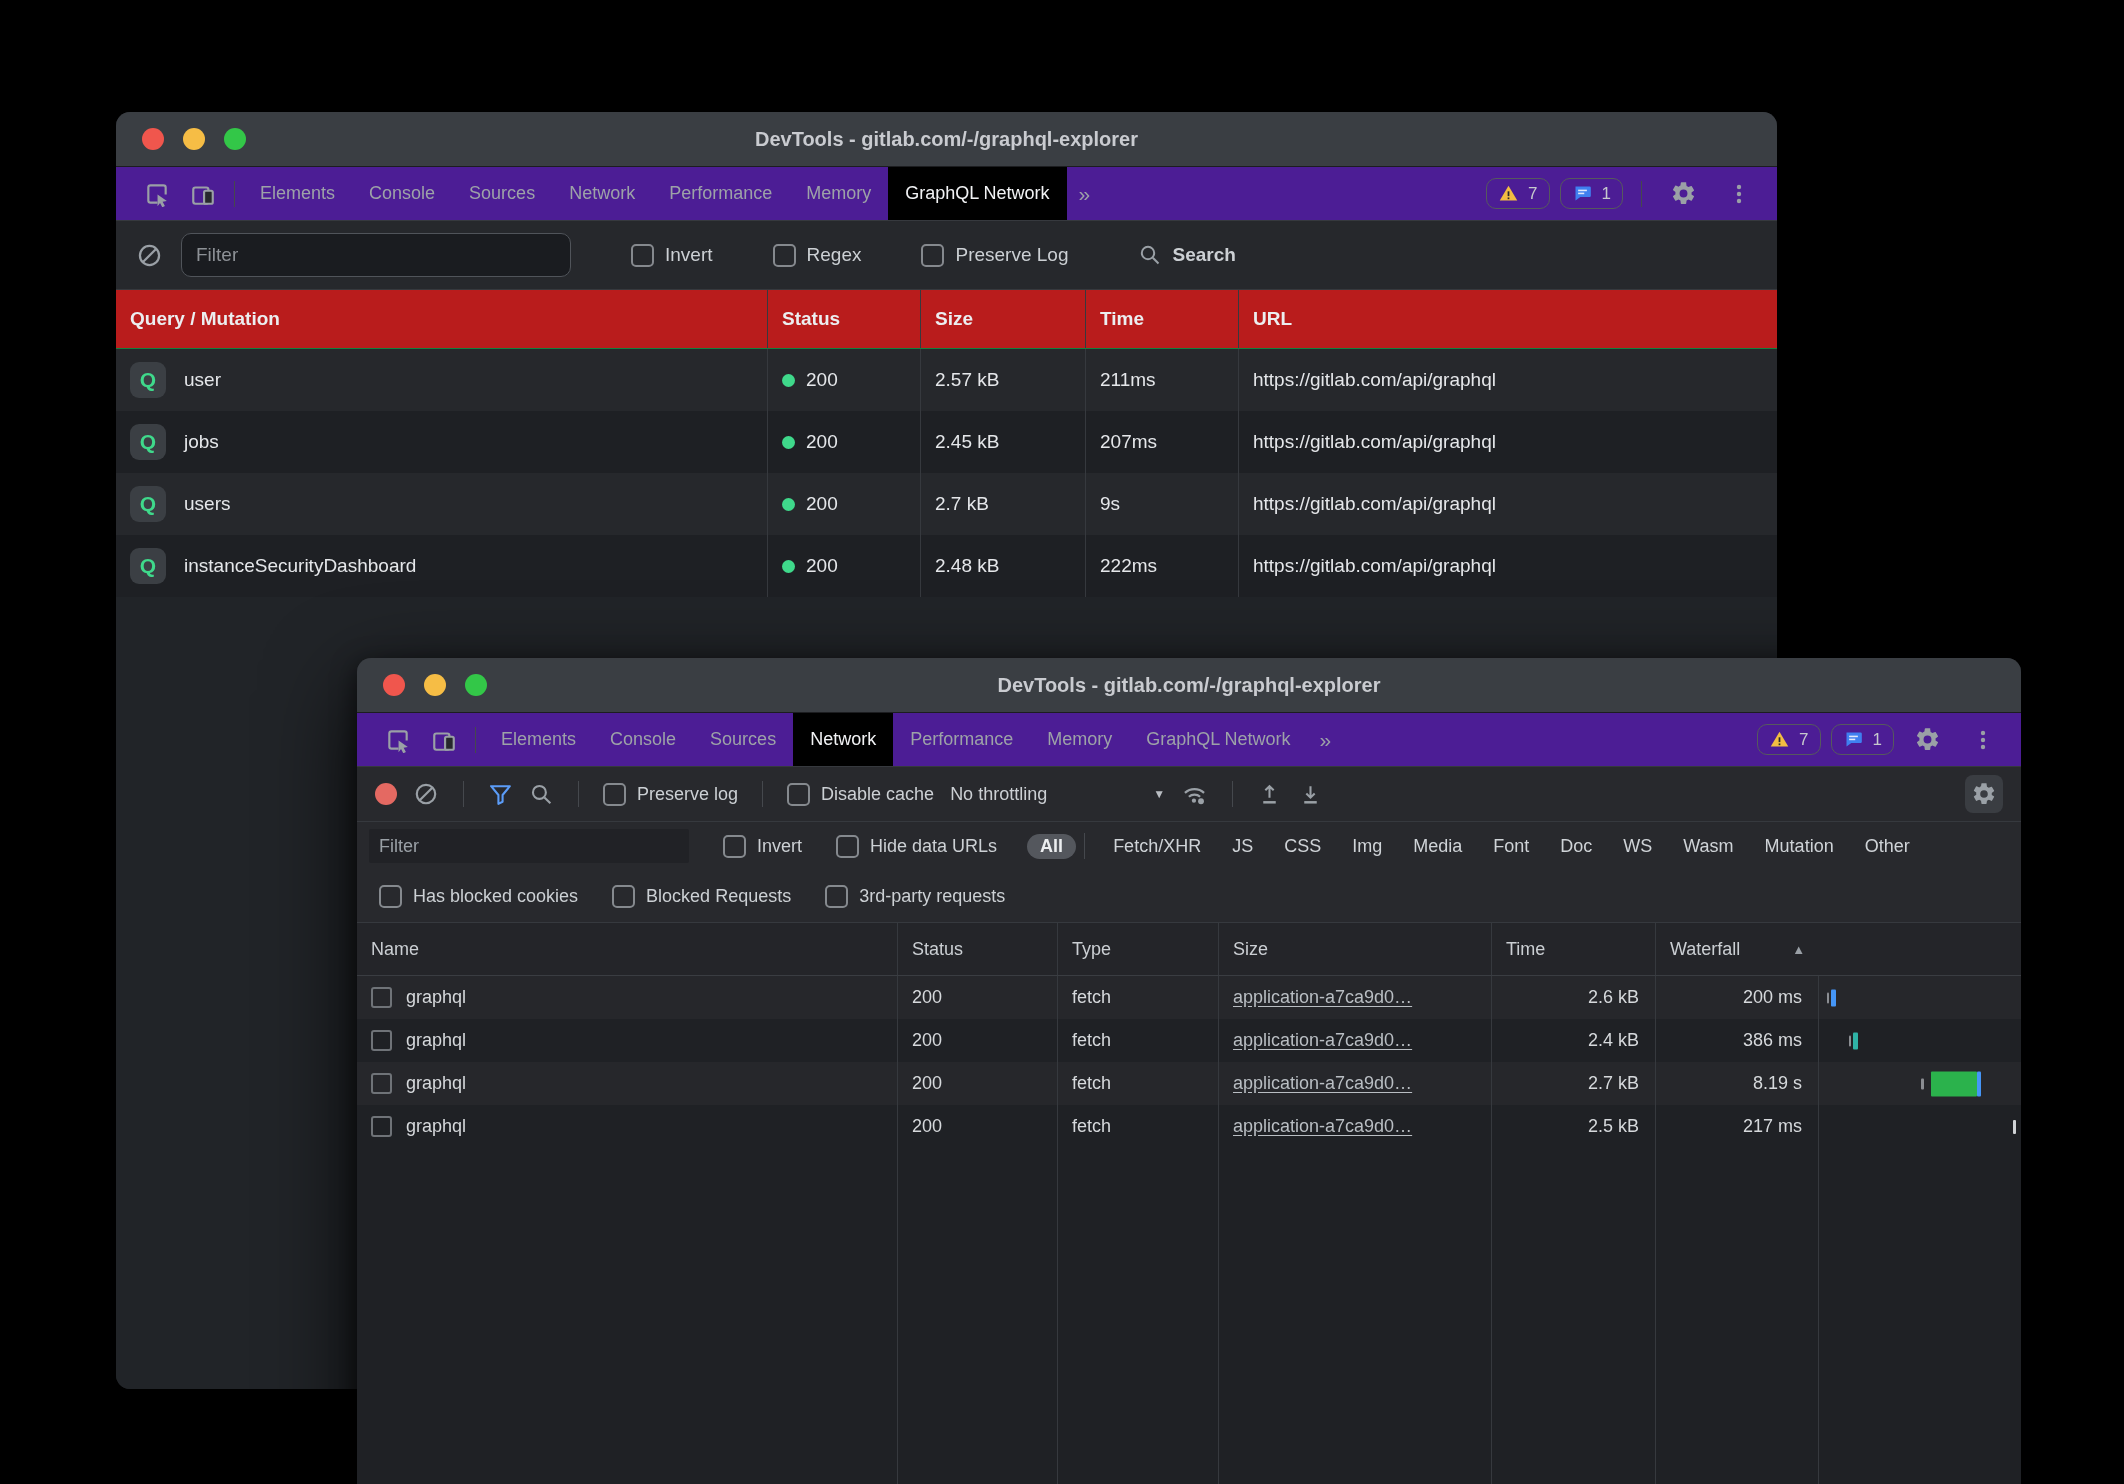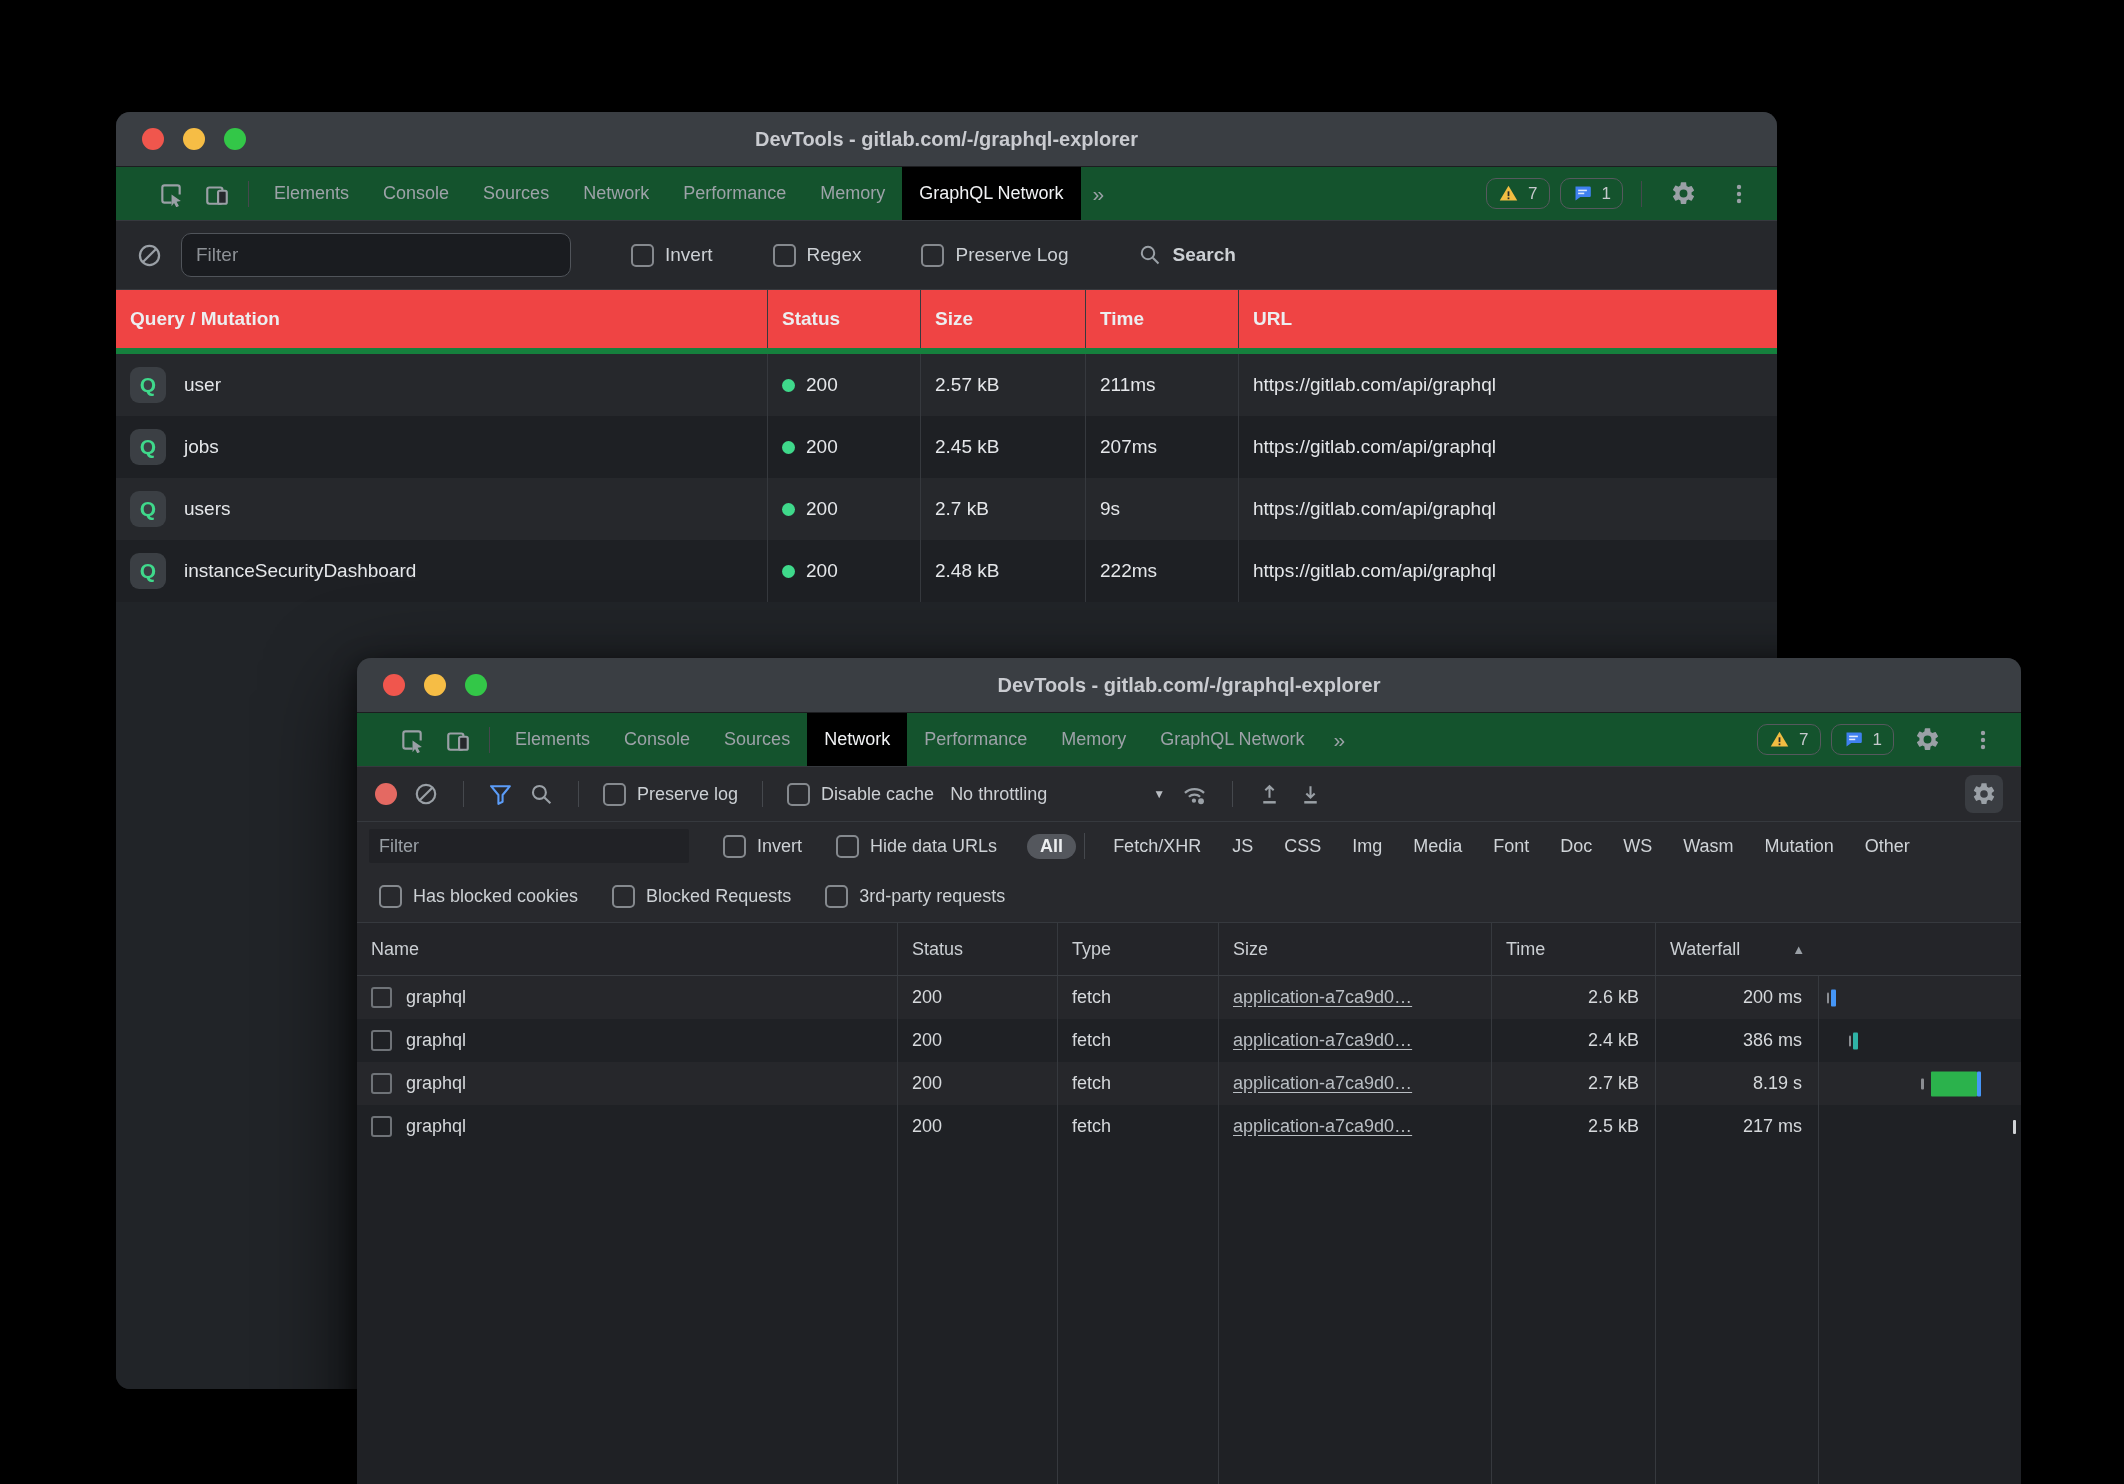--- a/index.html
+++ b/index.html
@@ -24,22 +24,22 @@
   }
   .title{font-size:20px;font-weight:700;color:#c9cbd0;}
   .traffic{position:absolute;left:26px;top:0;height:100%;display:flex;align-items:center;gap:19px;}
   .light{width:22px;height:22px;border-radius:50%;}
   .light.red{background:#f0564d;}
   .light.yellow{background:#f6bd45;}
   .light.green{background:#33c748;}
 
   
   .tabbar{
-    flex:0 0 53px;background:#14532d;display:flex;align-items:stretch;
-    border-bottom:1px solid #36393e;padding-left:32px;color:#9aa0a6;
+    flex:0 0 53px;background:#4c1d95;display:flex;align-items:stretch;
+    border-bottom:1px solid #36393e;padding-left:18px;color:#9aa0a6;
   }
   .tab{display:flex;align-items:center;padding:0 17px;font-size:18px;color:#9da2a8;cursor:default;white-space:nowrap;}
   .tab.sel{background:#000;color:#f2f3f5;}
   .tabbar .iconbtn{display:flex;align-items:center;padding:0 10px;}
   .vsep{width:1px;background:#45484d;align-self:center;height:26px;margin:0 8px;flex:0 0 1px;}
   .chev{display:flex;align-items:center;font-size:21px;color:#9da2a8;padding:0 12px;}
   .tab-right{margin-left:auto;display:flex;align-items:center;gap:10px;padding-right:16px;}
   .badge{display:flex;align-items:center;gap:9px;border:1px solid #56595e;border-radius:10px;padding:4px 11px;}
   .badge .cnt{font-size:17px;color:#c6c9cd;}
   svg.ic{display:block;}
@@ -56,21 +56,21 @@
     font-family:"Liberation Sans","DejaVu Sans",sans-serif;
   }
   .filter-input::placeholder{color:#8d9196;}
   .cb{width:19px;height:19px;border:2px solid #85898e;border-radius:5px;background:transparent;flex:0 0 19px;}
   .cbgroup{display:flex;align-items:center;gap:11px;font-size:19px;color:#ccd0d4;white-space:nowrap;justify-content:flex-end;}
   .bw-toolbar .cbgroup{margin-left:60px;}
   .searchgroup{margin-left:70px;display:flex;align-items:center;gap:10px;font-size:19px;color:#ccd0d4;font-weight:600;}
 
   
   .bw-grid{display:grid;grid-template-columns:652px 153px 165px 153px 538px;}
-  .bw-header{flex:0 0 58px;background:#ef4444;border-bottom:6px solid #15803d;}
+  .bw-header{flex:0 0 58px;background:#b91c1c;border-bottom:1px solid #15803d;}
   .bw-header .cell{display:flex;align-items:center;font-size:19px;font-weight:700;color:#eceef0;}
   .cell{padding-left:14px;border-right:1px solid #36393e;min-width:0;overflow:hidden;white-space:nowrap;}
   .cell:last-child{border-right:none;}
   .bw-row{height:62px;}
   .bw-row .cell{display:flex;align-items:center;font-size:19px;color:#e5e7ea;}
   .bw-row:nth-child(odd){background:#26282c;}
   .bw-row:nth-child(even){background:#1e2024;}
   .qbadge{width:36px;height:36px;border-radius:9px;background:#3b3f44;display:flex;align-items:center;justify-content:center;
     color:#3fd98b;font-weight:800;font-size:21px;margin-right:18px;flex:0 0 36px;}
   .reqname{font-weight:400;}

